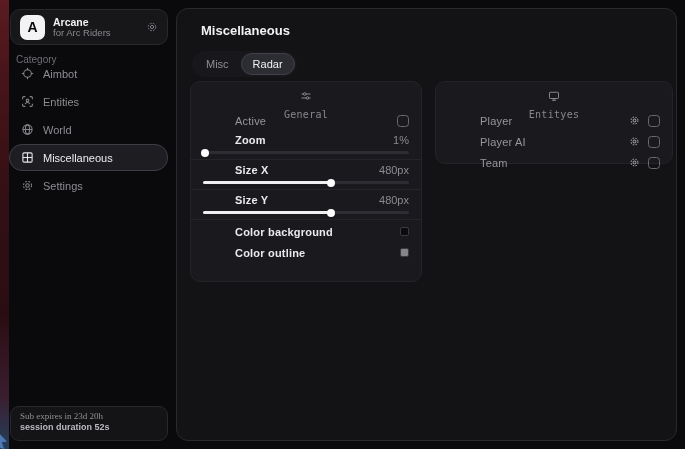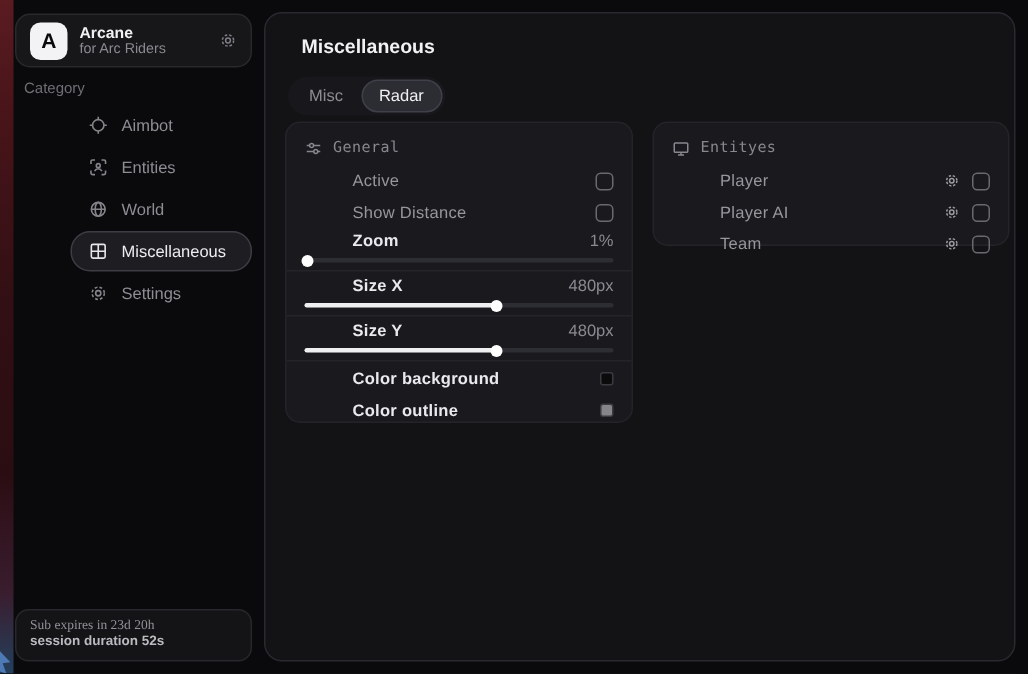--- a/index.html
+++ b/index.html
@@ -22,21 +22,21 @@
     display:flex; align-items:center; padding:0 9px; gap:8px; }
   .logo { width:25px; height:25px; background:#f3f3f5; border-radius:7px; color:#0a0a0c;
     font-weight:bold; font-size:14px; display:flex; align-items:center; justify-content:center; flex:none; }
   .app-title-wrap { flex:1; line-height:1.15; }
   .app-title { font-size:10.5px; font-weight:bold; color:#f1f1f3; }
   .app-subtitle { font-size:9.5px; color:#8a8a90; }
   .header-gear { color:#7e7e85; display:flex; }
 
   .category-label { position:absolute; left:16px; top:54px; font-size:10px; color:#6e6e74; }
 
-  .sidebar-items { position:absolute; left:9px; top:70px; width:159px;padding-left:38px; }
+  .sidebar-items { position:absolute; left:9px; top:60px; width:159px; }
   .sidebar-item { height:27px; margin-bottom:1px; display:flex; align-items:center; gap:9px;
     padding:0 11px; border-radius:13px; border:1px solid transparent;
     color:#8d8d93; font-size:11px; cursor:default; }
   .sidebar-item .icon { display:flex; color:#84848a; }
   .sidebar-item.active { background:#1d1d22; border-color:#3d3d45; color:#ededf0; }
   .sidebar-item.active .icon { color:#e6e6ea; }
 
   .sub-box { position:absolute; left:10px; top:406px; width:158px; height:35px;
     background:#141417; border:1px solid #27272c; border-radius:9px; padding:4px 9px; }
   .sub-line1 { font-family:Liberation Serif, serif; font-size:9px; color:#90909 6; color:#909096; white-space:nowrap; }
@@ -48,21 +48,21 @@
   .main-title { position:absolute; left:24px; top:14px; font-size:13px; font-weight:bold; color:#f2f2f4; }
   .tabs { position:absolute; left:15px; top:42px; display:flex; align-items:flex-start;
     background:#18181c; border-radius:14px; padding:2px; }
   .tab { font-size:11px; color:#8d8d93; padding:4px 11px; border-radius:12px; border:1px solid transparent; }
   .tab.active { background:#2c2c33; border-color:#40404a; color:#f0f0f2; }
 
   .card { position:absolute; background:#1a1a1e; border:1px solid #232329; border-radius:10px; padding:8px 12px; }
   .card-general { left:13px; top:72px; width:232px; height:201px; }
   .card-entities { left:258px; top:72px; width:238px; height:83px; }
   .card-header { display:flex; align-items:center; gap:7px; height:17px; margin-bottom:3px;
-    font-family:"DejaVu Sans Mono", monospace; font-size:10px; color:#87878d; letter-spacing:.3px; }
+    font-family:"DejaVu Sans Mono", monospace; font-size:10px; color:#87878d; letter-spacing:.3px;flex-direction:column; }
   .card-header .icon { display:flex; color:#87878d; }
 
   .row { display:flex; align-items:center; height:21px; }
   .row.tight { height:17px;gap:32px; }
   .row-label { flex:1; font-size:11px; color:#96969c; letter-spacing:.2px;margin-left:32px; }
   .row-label.strong { color:#eaeaed; font-weight:bold; }
   .row-value { font-size:11px; color:#8a8a90; }
 
   .checkbox { width:12px; height:12px; border:1.5px solid #696970; border-radius:3.5px; background:transparent; flex:none; }
 
@@ -180,24 +180,20 @@
         </svg>
       </span>
       <span>General</span>
     </div>
 
     <div class="row">
       <span class="row-label">Active</span>
       <span class="checkbox"></span>
     </div>
 
-    <div class="row">
-      <span class="row-label">Show Distance</span>
-      <span class="checkbox"></span>
-    </div>
 
     <div class="row tight">
       <span class="row-label strong">Zoom</span>
       <span class="row-value">1%</span>
     </div>
     <div class="slider">
       <div class="slider-fill" style="width: 1%;"></div>
       <div class="slider-thumb" style="left: 1%;"></div>
     </div>
 

